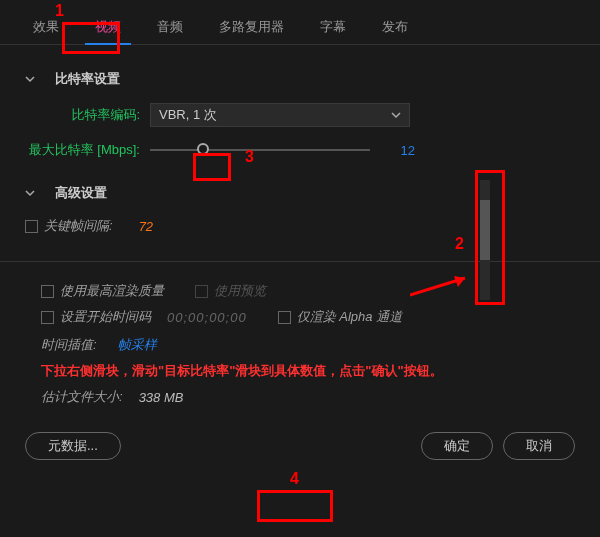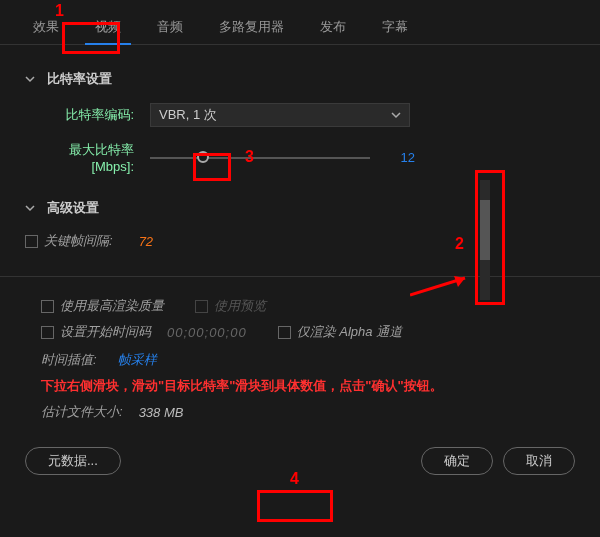--- a/index.html
+++ b/index.html
@@ -1,29 +1,29 @@
 <!DOCTYPE html>
 <html><head>
   <meta charset="utf-8">
   <style>
     * { margin: 0; padding: 0; box-sizing: border-box; font-family: "Microsoft YaHei", sans-serif; }
     body { background: #1a1a1a; color: #a0a0a0; width: 600px; height: 537px; overflow: hidden; position: relative; font-size: 13px; }
     
     .tabs { display: flex; padding: 10px 15px 0; gap: 0; border-bottom: 1px solid #333; }
     .tab { padding: 8px 18px; cursor: pointer; color: #999; position: relative; }
-    .tab.active { color: #a3a3a3; }
+    .tab.active { color: #ec4899; }
     .tab.active::after { content: ""; position: absolute; bottom: -1px; left: 8px; right: 8px; height: 2px; background: #2680eb; }
     
     .panel { padding: 0 25px 10px 25px; }
     .section { margin-top: 25px; }
-    .section-header { display: flex; align-items: center; gap: 12px; color: #ccc; font-weight: bold; margin-bottom: 15px; }
+    .section-header { display: flex; align-items: center; gap: 20px; color: #ccc; font-weight: bold; margin-bottom: 15px; }
     .chevron { width: 10px; height: 10px; display: inline-flex; }
     
     .row { display: flex; align-items: center; margin-bottom: 14px; }
-    .label { width: 125px; text-align: right; padding-right: 16px; color: #86efac; }
+    .label { width: 125px; text-align: right; padding-right: 10px; color: #22c55e; }
     .select { background: #2a2a2a; border: 1px solid #3a3a3a; color: #ccc; padding: 4px 8px; flex: 1; max-width: 260px; height: 24px; display: flex; align-items: center; justify-content: space-between; }
     .slider-track { flex: 1; max-width: 220px; height: 2px; background: #555; position: relative; margin-right: 15px; }
     .slider-handle { width: 12px; height: 12px; border: 2px solid #aaa; border-radius: 50%; background: #1a1a1a; position: absolute; top: -6px; transform: translateX(-50%); }
     .slider-value { color: #2680eb; width: 30px; text-align: right; }
     
     .checkbox-row { display: flex; align-items: center; gap: 6px; margin: 8px 0; font-style: italic; }
     .checkbox { width: 13px; height: 13px; border: 1px solid #666; background: transparent; }
     .inline-checkbox { margin-left: 25px; }
     
     .divider-area { border-top: 1px solid #333; margin-top: 8px; padding: 12px 41px 10px; }
@@ -45,22 +45,22 @@
     .scrollbar-thumb { width: 10px; height: 60px; background: #555; margin-top: 20px; }
   </style>
 </head>
 <body>
 
 <div class="tabs">
   <div class="tab">效果</div>
   <div class="tab active">视频</div>
   <div class="tab">音频</div>
   <div class="tab">多路复用器</div>
+  <div class="tab">字幕</div>
   <div class="tab">发布</div>
-  <div class="tab">字幕</div>
 </div>
 
 <div class="panel">
   <div class="section">
     <div class="section-header">
       <span class="chevron">
           <svg viewBox="0 0 10 10">
             <path d="M1 3 L5 7 L9 3" stroke="#aaa" fill="none" stroke-width="1.5"></path>
           </svg>
         </span>

